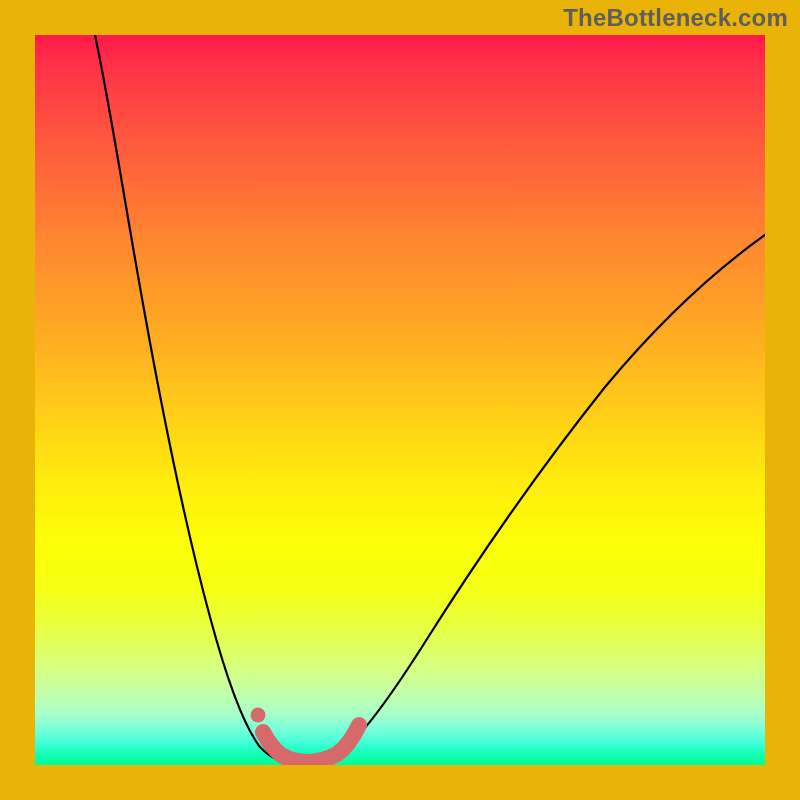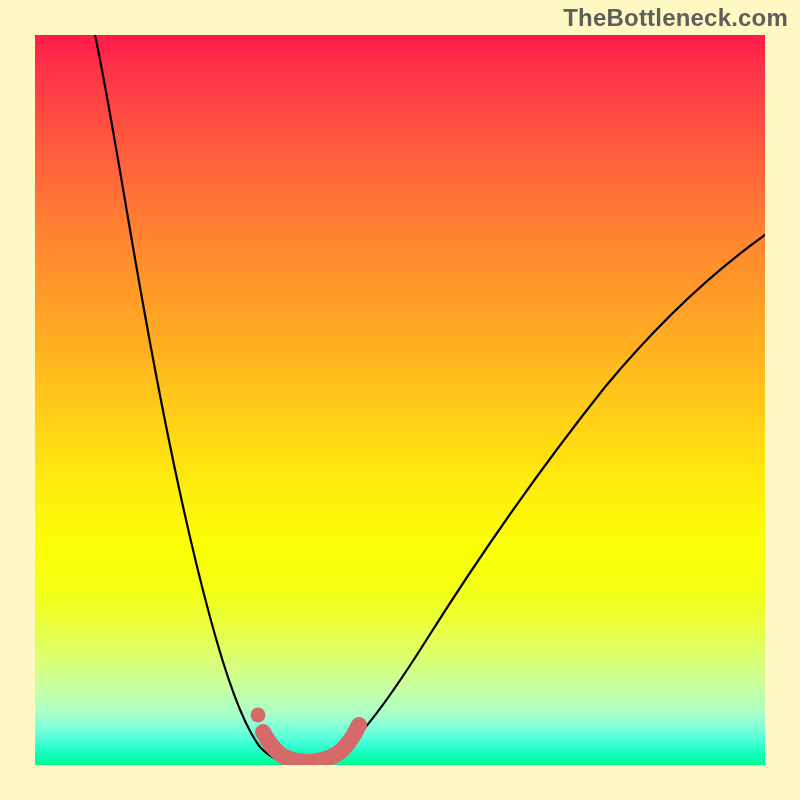--- a/index.html
+++ b/index.html
@@ -9,21 +9,21 @@
     height: 800px;
     background: #000000;
     overflow: hidden;
   }
   .frame {
     position: absolute;
     top: 0;
     left: 0;
     width: 800px;
     height: 800px;
-    background: #fef9c3;
+    background: #eab308;
   }
   .plot-area {
     position: absolute;
     top: 35px;
     left: 35px;
     width: 730px;
     height: 730px;
     overflow: hidden;
   }
   .gradient-bg {

